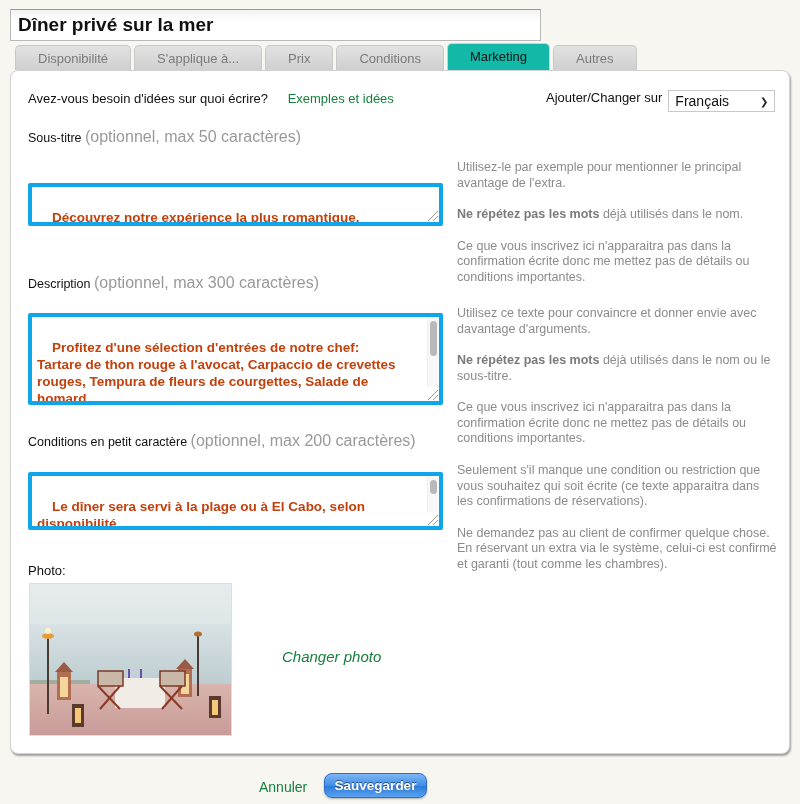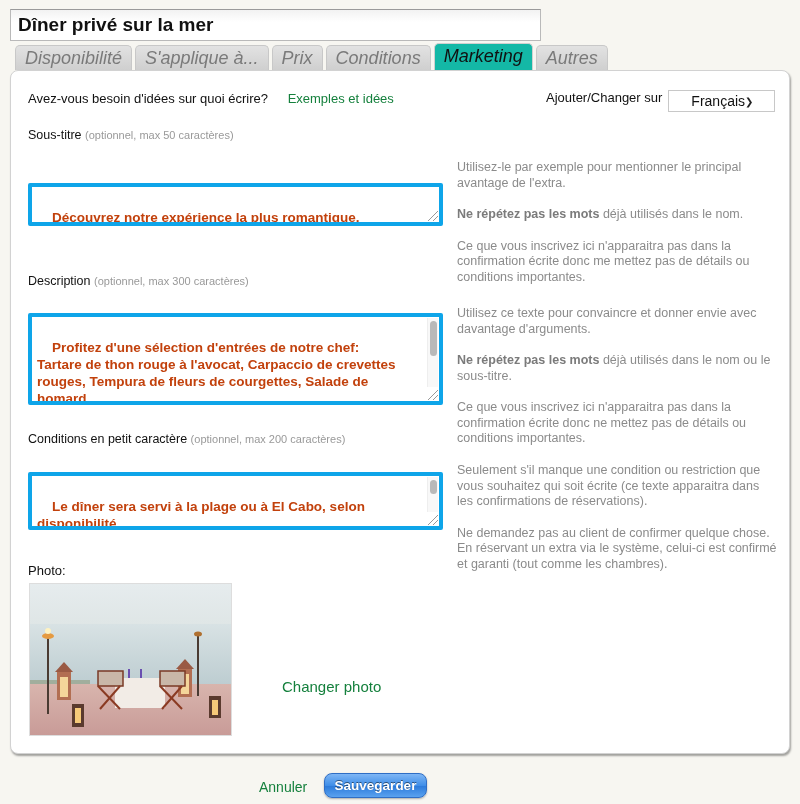--- a/index.html
+++ b/index.html
@@ -16,52 +16,52 @@
     border: 1px solid #b9b9b9; border-top-color: #9a9a9a;
     background: linear-gradient(#f2f2f2, #ffffff 40%);
     font-family: "Liberation Sans", sans-serif;
     font-size: 19px; font-weight: bold; color: #111;
     padding: 3px 7px; outline: none;
   }
   .tabs {
     position: absolute; left: 15px; top: 44px; height: 26px; display: flex; gap: 3px;
   }
   .tab {
-    height: 25px; padding: 0 9px; margin-top: 1px;
+    height: 25px; padding: 0 22px; margin-top: 1px;
     border: 1px solid #c8c8c8; border-bottom: none;
     border-radius: 5px 5px 0 0;
     background: linear-gradient(#e2e2e2, #cfcfcf);
-    color: #7a7a7a; font-size: 18px; line-height: 25px;
-    cursor: pointer; white-space: nowrap; font-style: italic;
+    color: #7a7a7a; font-size: 13px; line-height: 25px;
+    cursor: pointer; white-space: nowrap;
   }
   .tab.active {
     background: #14b8a6; color: #111; height: 27px; margin-top: -1px;
     border-color: #d0d0d0; position: relative; z-index: 2;
   }
   .panel {
     position: absolute; left: 10px; top: 70px; width: 780px; height: 684px;
     background: #fff; border: 1px solid #d2d2d2;
     border-radius: 8px;
     box-shadow: 1px 2px 2px rgba(0,0,0,0.35);
   }
   .ideas {
     position: absolute; left: 17px; top: 20px; font-size: 13px; color: #111;
   }
   .link { color: #15803d; text-decoration: none; cursor: pointer; padding-left: 16px; }
   .lang {
     position: absolute; left: 535px; top: 19px; font-size: 13px; display: flex; align-items: flex-start;
   }
   .lang-select {
     margin-left: 6px; width: 107px; height: 22px; border: 1px solid #c8c8c8; background: #fff;
-    font-size: 14px; padding: 0 22px; display: flex; align-items: center; justify-content: space-between;
+    font-size: 14px; padding: 0 6px; display: flex; align-items: center; justify-content: space-between;
     cursor: pointer;
   }
   .chev { font-size: 10px; color: #222; }
   .field-label { position: absolute; left: 17px; font-size: 12.5px; color: #111; }
-  .field-label .hint { color: #999; font-size: 11px; }
+  .field-label .hint { color: #999; font-size: 16px; }
   .textarea {
     position: absolute; left: 17px; width: 415px;
     border: 4px solid #0ea5e9; border-radius: 2px;
     background: #fff;
     font-size: 13.5px; font-weight: bold; line-height: 17px; color: #c2410c;
     padding: 5px 20px 0 5px; overflow: hidden; white-space: pre-wrap;
   }
   .scrollbar {
     position: absolute; right: 1px; top: 1px; width: 11px; bottom: 14px;
     background: #f8f8f8; border-left: 1px solid #eee;
@@ -78,21 +78,21 @@
     position: absolute; left: 446px; width: 320px;
     font-size: 12.5px; line-height: 15.5px; color: #8b8b8b;
   }
   .help p { margin: 16px 0 11px 0; }
   .help b { color: #7b7b7b; }
   .photo-label { position: absolute; left: 17px; top: 492px; font-size: 13px; }
   .photo {
     position: absolute; left: 18px; top: 512px; width: 203px; height: 153px;
     border: 1px solid #ddd; overflow: hidden;
   }
-  .change-photo { position: absolute; left: 255px; top: 607px; font-size: 15px; }
+  .change-photo { position: absolute; left: 255px; top: 577px; font-size: 15px; font-style: italic; }
   .cancel { position: absolute; left: 243px; top: 779px; font-size: 14px; }
   .save {
     position: absolute; left: 324px; top: 773px; width: 103px; height: 25px;
     border: 1px solid #2f6ec5; border-radius: 8px;
     background: linear-gradient(#7fb6f5, #3f8ee8 50%, #2a79da 51%, #5aa2ef);
     color: #fff; font-weight: bold; font-size: 13.5px;
     text-shadow: 0 -1px 0 rgba(0,0,0,0.5);
     box-shadow: 0 1px 2px rgba(0,0,0,0.3);
     font-family: "Liberation Sans", sans-serif; cursor: pointer; padding: 0;
   }

